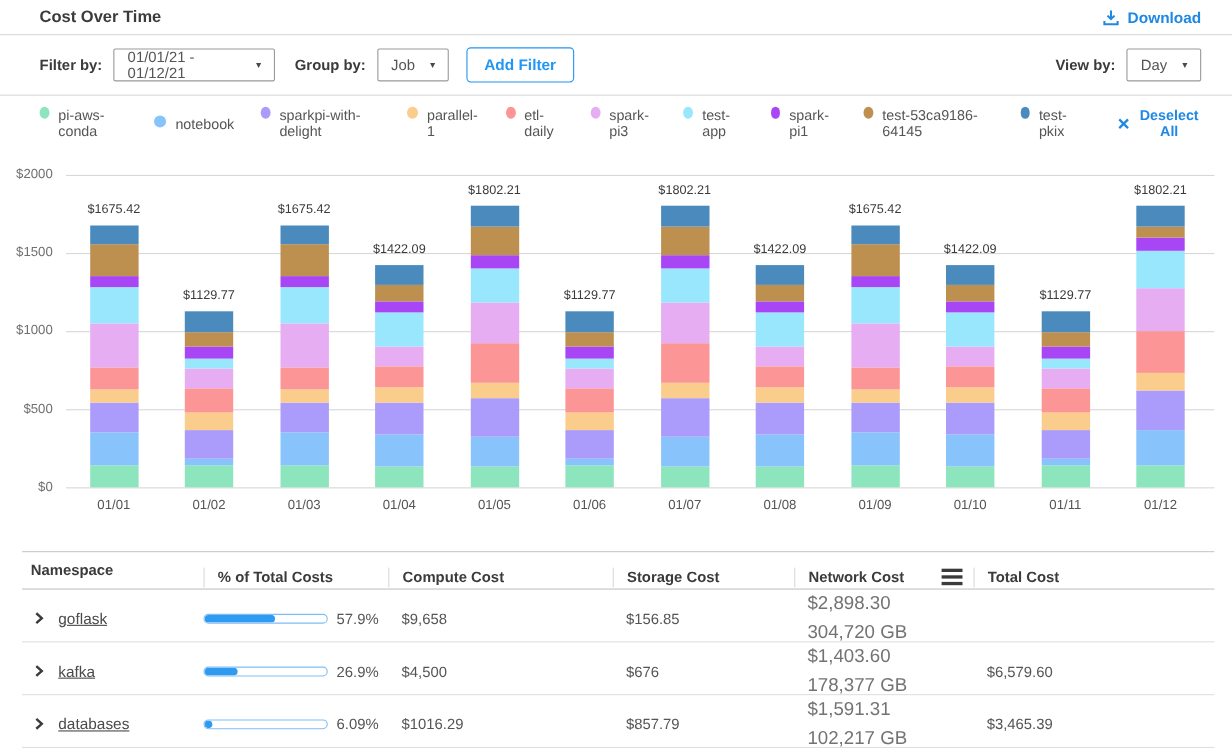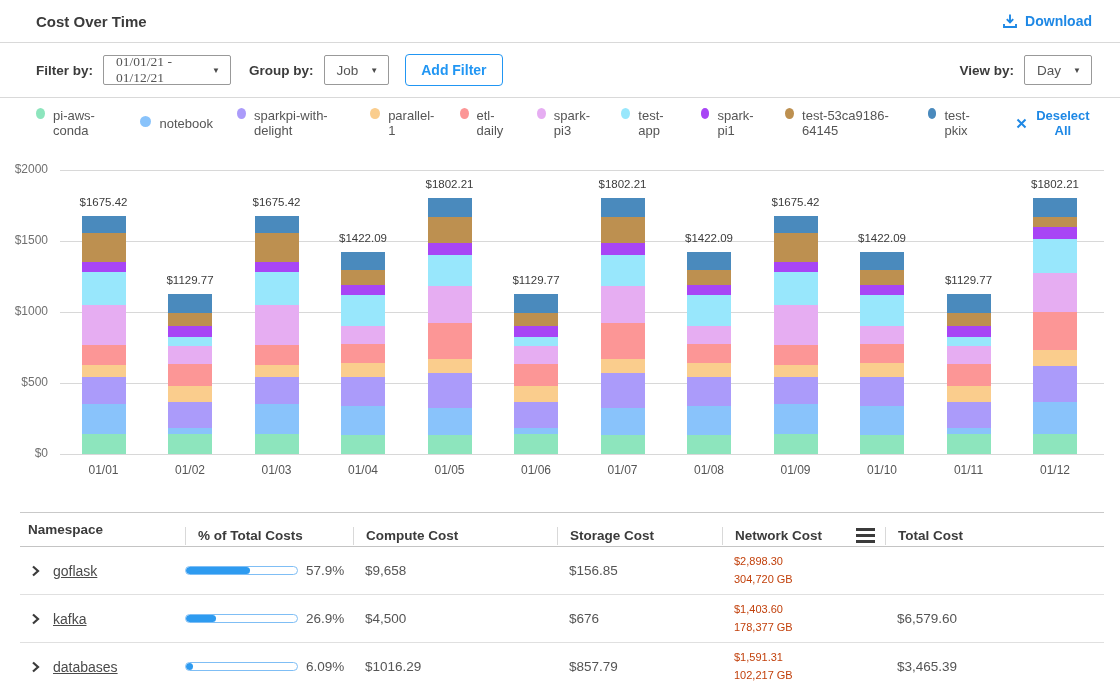--- a/index.html
+++ b/index.html
@@ -1,20 +1,20 @@
 <!DOCTYPE html>
 <html><head>
 <meta charset="utf-8">
 <style>
   * { margin:0; padding:0; box-sizing:border-box; }
   html,body { width:1120px; height:687px; background:#fff; overflow:hidden;
     font-family:"Liberation Sans","DejaVu Sans",sans-serif; color:#3b3b3b; }
 
   
-  .hdr { height:43px; display:flex; align-items:center; justify-content:space-between;
+  .hdr { height:32px; display:flex; align-items:center; justify-content:space-between;
     padding:0 28px 0 36px; border-bottom:1px solid #d9d9d9; }
   .hdr-title { font-size:15px; font-weight:bold; color:#3b3b3b; }
   .dl-btn { display:flex; align-items:center; gap:7px; color:#1e88e5; font-weight:bold;
     font-size:14px; cursor:pointer; background:none; border:none; }
 
   
   .fbar { height:55px; display:flex; align-items:center; padding:0 28px 0 36px;
     border-bottom:1px solid #d9d9d9; }
   .flabel { font-size:13.5px; font-weight:bold; color:#3b3b3b; margin-right:10px; }
   .selbox { display:flex; align-items:center; justify-content:space-between; gap:12px;
@@ -51,21 +51,21 @@
   .th + .th { border-left:1px solid #d9d9d9; padding-left:12px;margin-top:12px; }
   .tbody-row { height:48px; border-bottom:1px solid #e0e0e0; }
   .td { font-size:13.5px; color:#555; padding-left:12px; }
   .ns-cell { display:flex; align-items:center; gap:12px; padding-left:10px; font-size:14px; color:#4a4a4a;text-decoration:underline; }
   .chev { display:flex; cursor:pointer; }
   .pct-cell { display:flex; align-items:center; }
   .pbar { position:relative; width:113px; height:9px; border:1px solid #7fbef5; border-radius:5px;
     background:#fff; overflow:hidden; }
   .pfill { position:absolute; left:0; top:0; bottom:0; background:#2e9bf0; border-radius:4px; }
   .pct-txt { margin-left:8px; font-size:13.5px; color:#555; }
-  .net-cell { line-height:1.55; padding-left:12px; font-size:11px; color:#c2410c; }
+  .net-cell { line-height:1.55; padding-left:12px; font-size:17px; color:#737373; }
   .burger { display:flex; flex-direction:column; gap:3.5px; margin-right:10px; cursor:pointer; }
   .burger div { width:19px; height:2.5px; background:#3b3b3b; }
 </style>
 </head>
 <body>
 
 <div class="hdr">
   <div class="hdr-title">Cost Over Time</div>
   <button class="dl-btn">
     <span style="display:flex;">
@@ -73,21 +73,21 @@
         <path d="M8 1.5v7.5M4.8 6.2 8 9.4l3.2-3.2" stroke="#1e88e5" stroke-width="1.9" fill="none"></path>
         <path d="M2 11v3h12v-3" stroke="#1e88e5" stroke-width="1.9" fill="none"></path>
       </svg>
     </span>
     <span>Download</span>
   </button>
 </div>
 
 <div class="fbar">
   <span class="flabel">Filter by:</span>
-  <div class="selbox" style="width:128px;font-family:Liberation Serif, serif;">
+  <div class="selbox" style="width:147px;">
     <span>01/01/21 - 01/12/21</span>
     <span class="caret">▼</span>
   </div>
   <span class="flabel" style="margin-left:18px;">Group by:</span>
   <div class="selbox">
     <span>Job</span>
     <span class="caret">▼</span>
   </div>
   <button class="add-filter">Add Filter</button>
   <div class="fspacer"></div>

